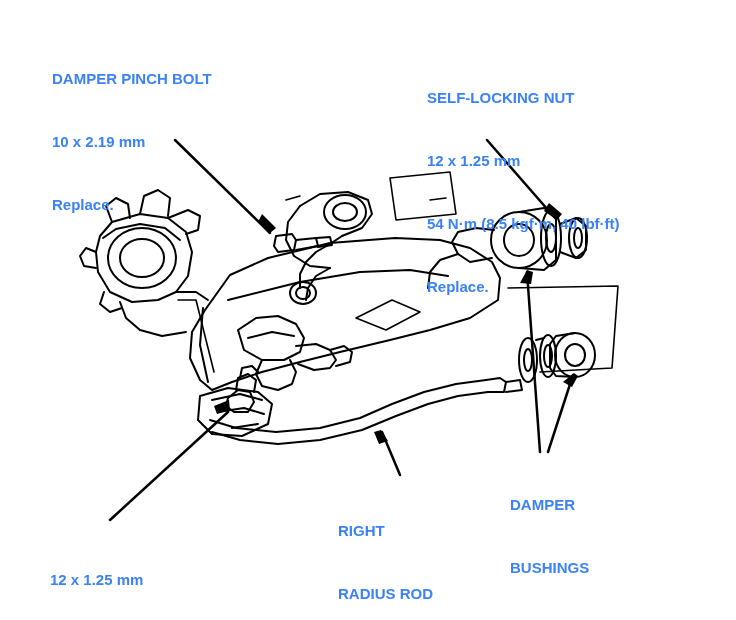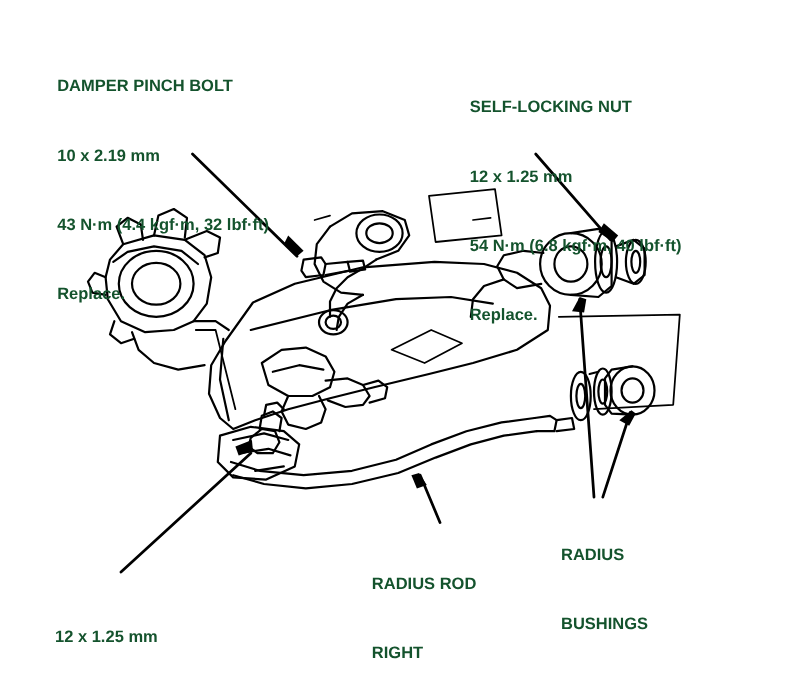--- a/index.html
+++ b/index.html
@@ -15,21 +15,21 @@
     width: 736px;
     height: 620px;
     background: #ffffff;
     overflow: hidden;
   }
   .callout {
     position: absolute;
     font-family: "Liberation Sans", sans-serif;
     font-size: 15px;
     font-weight: bold;
-    color: #14532d;
+    color: #3b82f6;
     line-height: 21px;
     white-space: pre;
     letter-spacing: 0px;
   }
   .callout .line {
     display: block;
   }
   #svg-diagram {
     position: absolute;
     left: 0;
@@ -172,39 +172,38 @@
         <path d="M300,196 L286,200"></path>
         <path d="M356,318 L392,300 L420,312 L386,330 Z"></path>
       </g>
 
     </g>
   </svg>
 
   <div class="callout" style="left:52px; top:26px;">
     <span class="line">DAMPER PINCH BOLT</span>
     <span class="line">10 x 2.19 mm</span>
-    <span class="line">43 N·m (4.4 kgf·m, 32 lbf·ft)</span>
     <span class="line">Replace.</span>
   </div>
 
   <div class="callout" style="left:406px; top:45px;margin-left:21px;">
     <span class="line">SELF-LOCKING NUT</span>
     <span class="line">12 x 1.25 mm</span>
-    <span class="line">54 N·m (6.8 kgf·m, 40 lbf·ft)</span>
+    <span class="line">54 N·m (8.5 kgf·m, 40 lbf·ft)</span>
     <span class="line">Replace.</span>
   </div>
 
   <div class="callout" style="left:510px; top:452px;">
-    <span class="line">RADIUS</span>
+    <span class="line">DAMPER</span>
     <span class="line">BUSHINGS</span>
   </div>
 
   <div class="callout" style="left:338px; top:478px;">
+    <span class="line">RIGHT</span>
     <span class="line">RADIUS ROD</span>
-    <span class="line">RIGHT</span>
   </div>
 
   <div class="callout" style="left:50px; top:527px;">
     <span class="line">12 x 1.25 mm</span>
     
     
   </div>
 
 </div>
 

